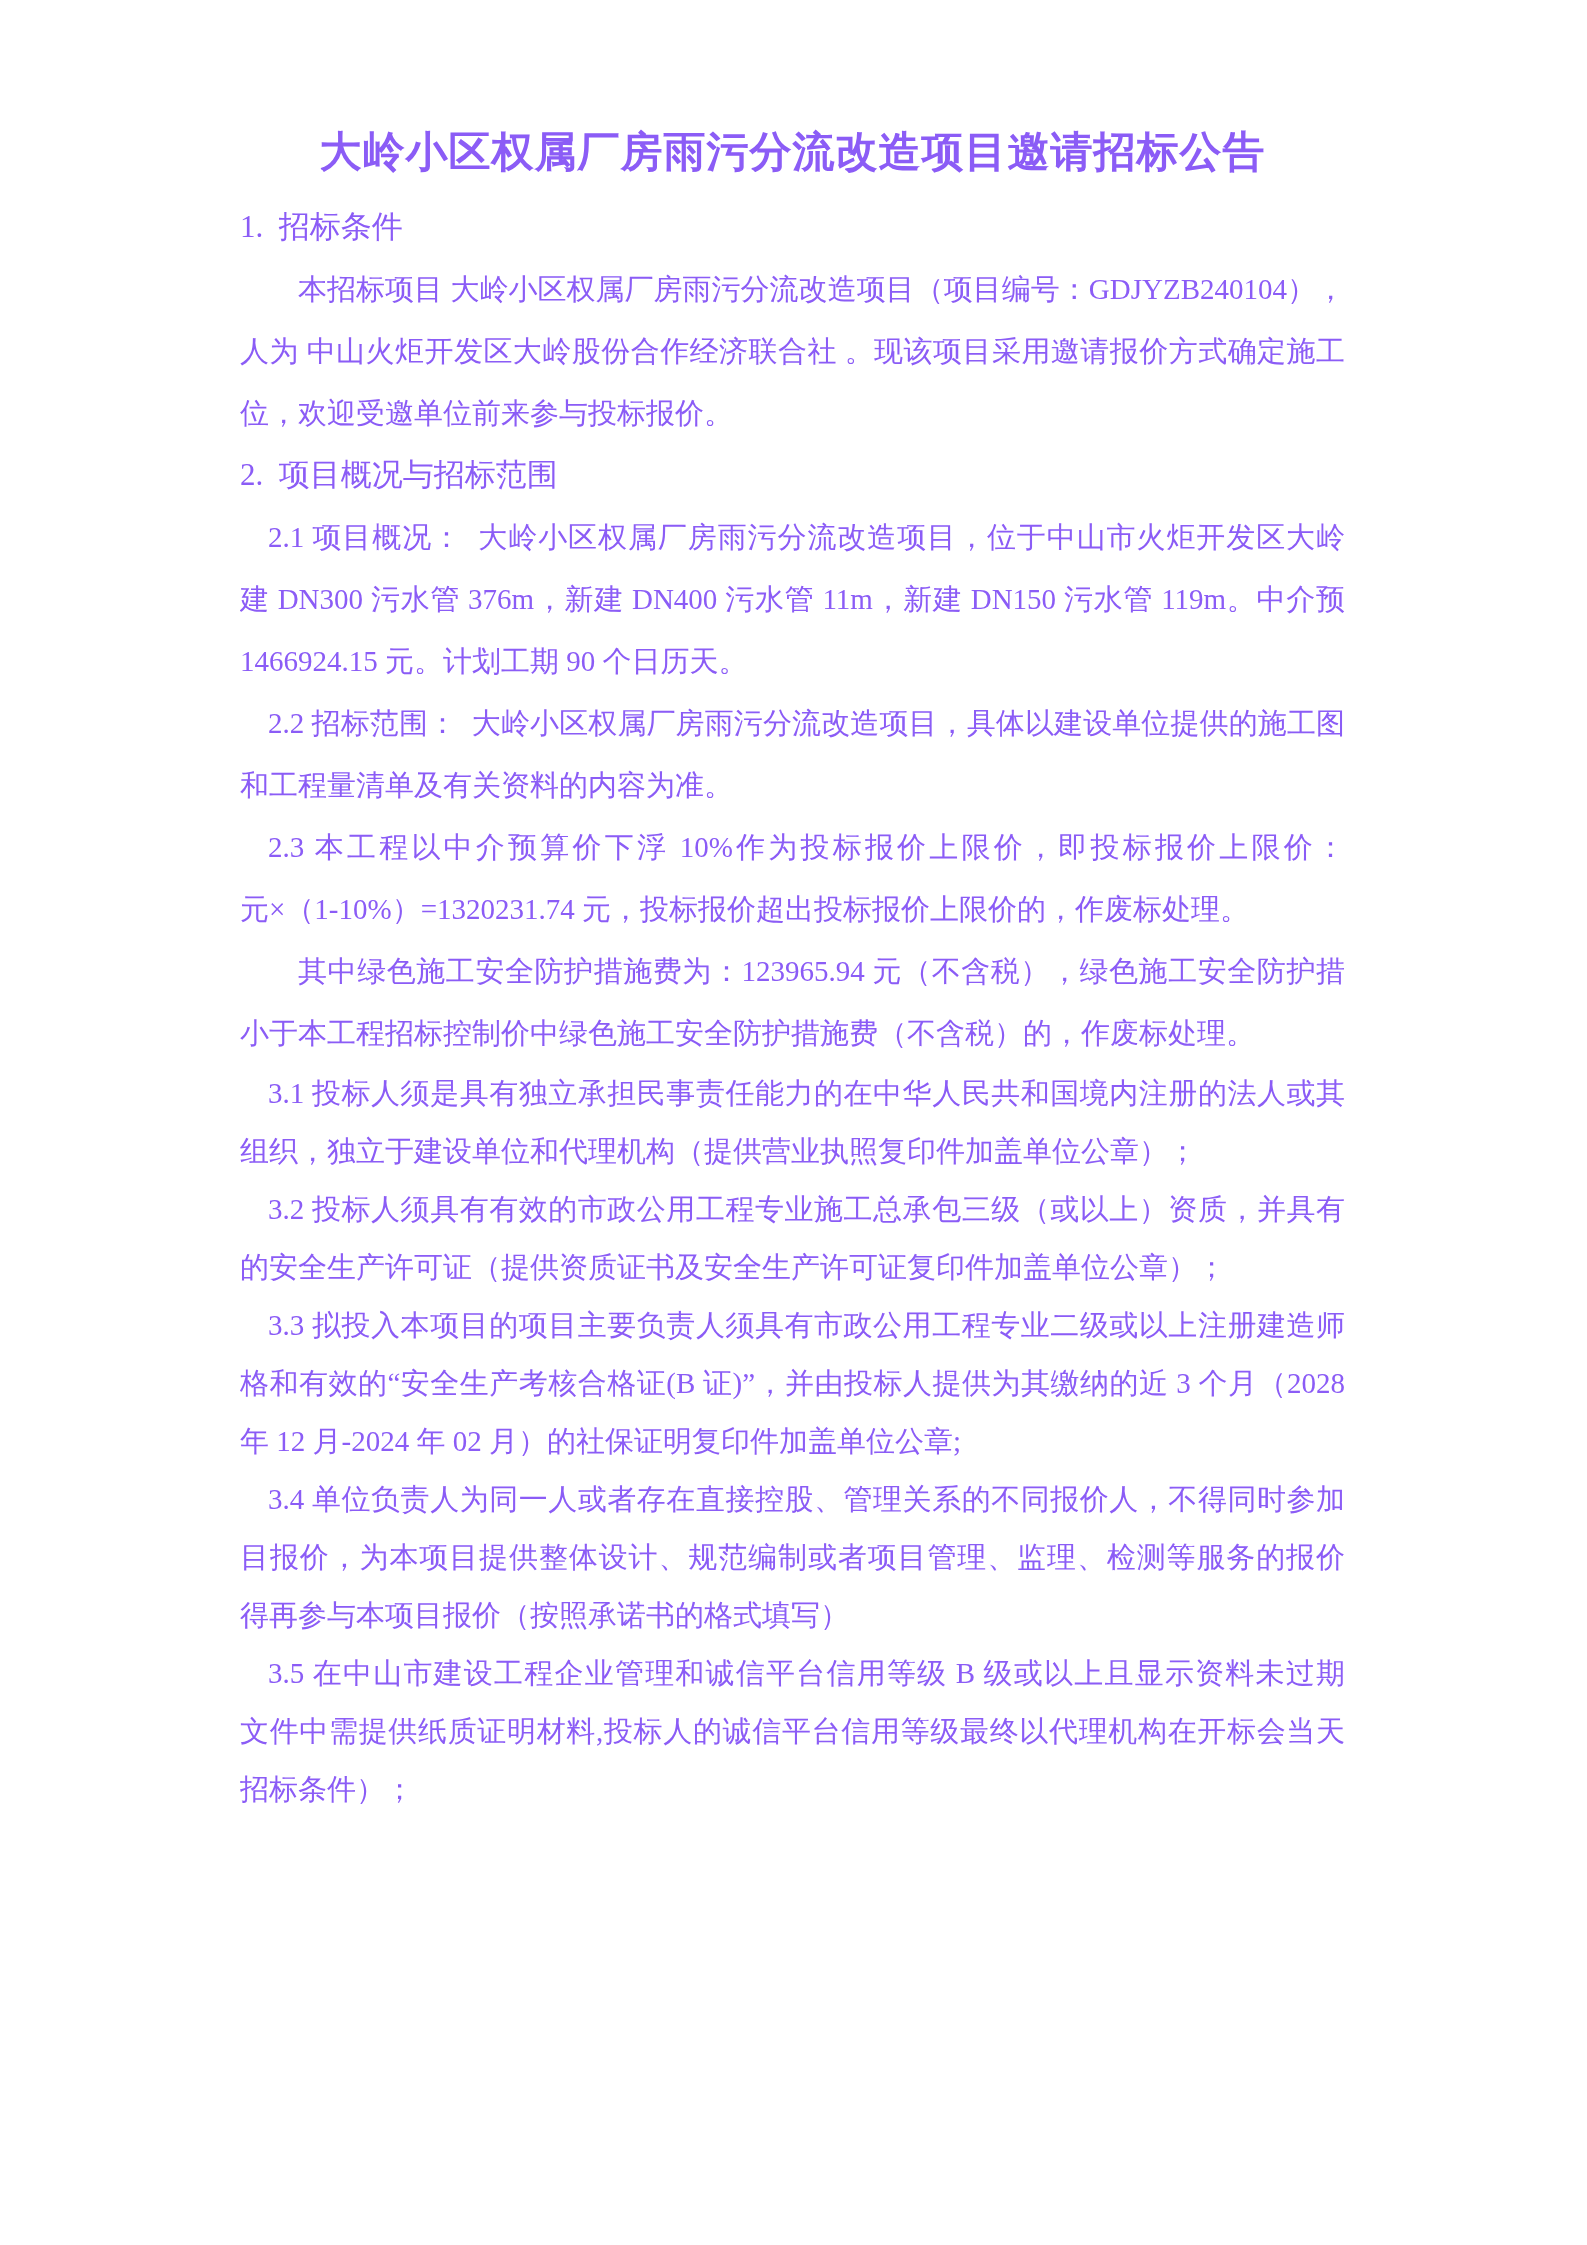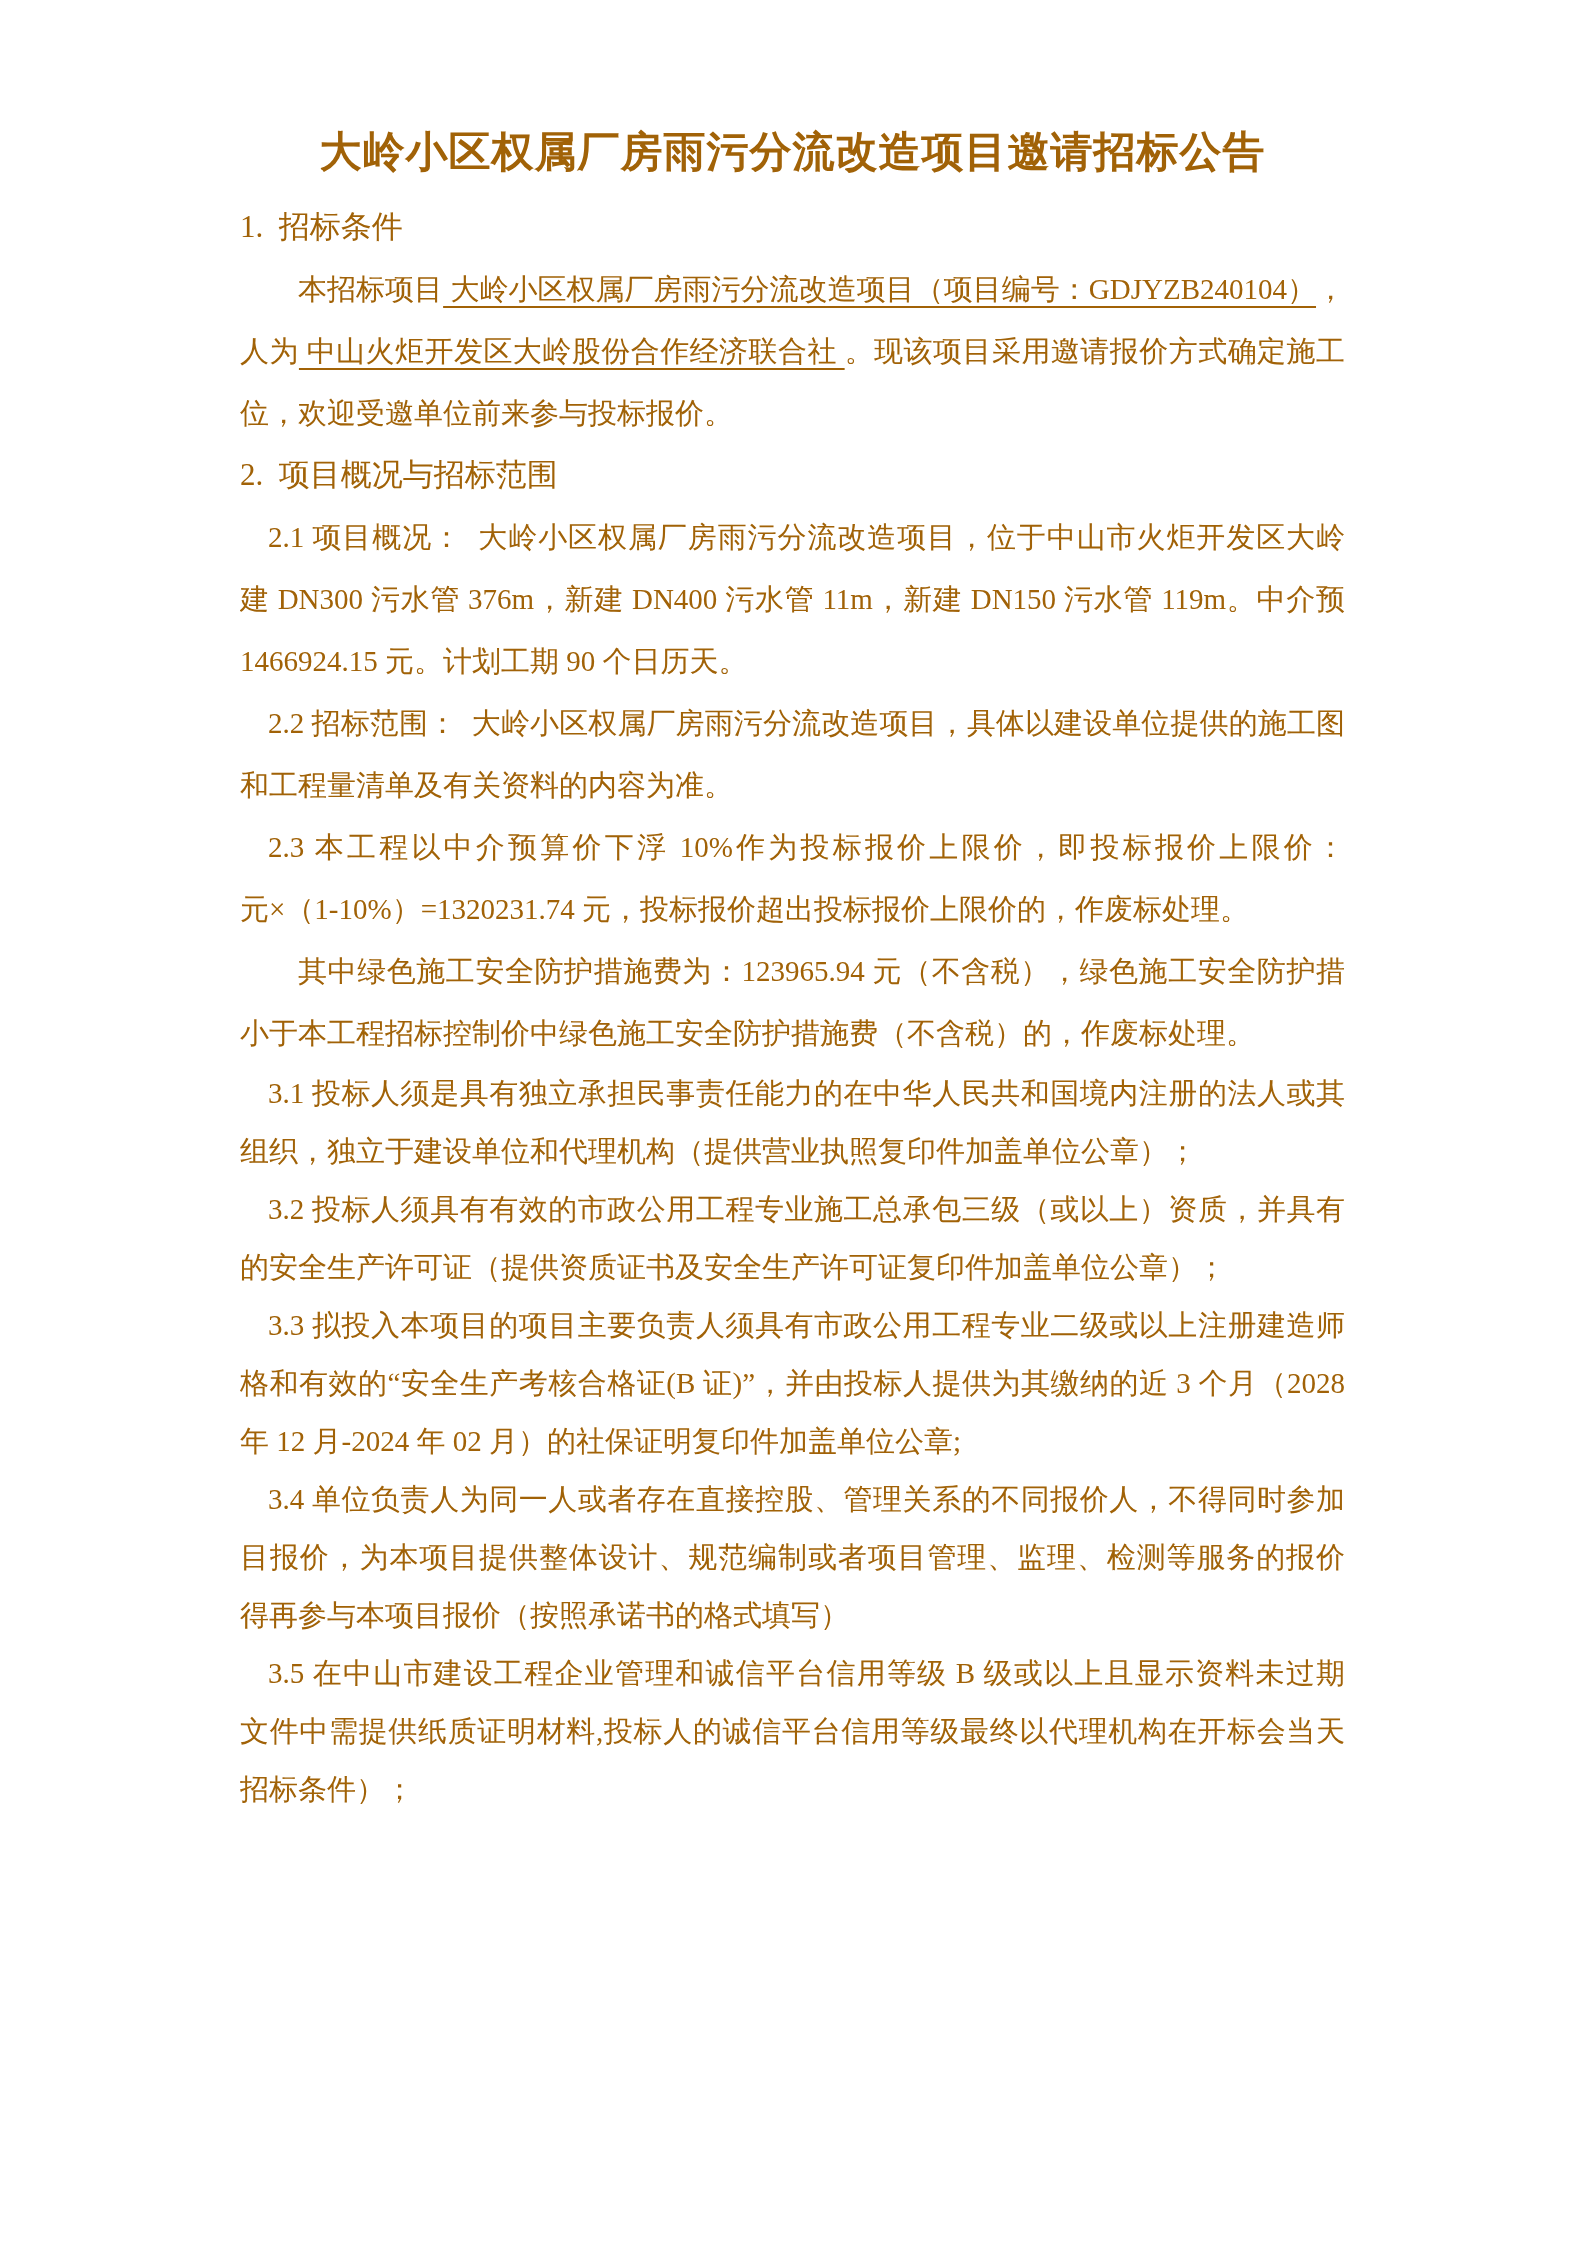--- a/index.html
+++ b/index.html
@@ -1,17 +1,17 @@
 <!DOCTYPE html>
 <html><head>
 <meta charset="utf-8">
 <style>
   html,body{margin:0;padding:0;background:#ffffff;}
   .page{
-    width:1587px;height:2245px;background:#ffffff;color:#a16207;
+    width:1587px;height:2245px;background:#ffffff;color:#8b5cf6;
     font-family:"Liberation Serif","DejaVu Serif",serif;
     position:relative;overflow:hidden;box-sizing:border-box;
     padding-left:240px;padding-right:242px;
   }
   .title{
     margin:126px 0 0 0;font-size:42px;line-height:52px;font-weight:bold;
     text-align:center;letter-spacing:1px;white-space:pre-wrap;
   }
   .sec .heading{
     font-size:31px;font-weight:normal;height:62px;line-height:62px;white-space:pre-wrap;
@@ -21,21 +21,20 @@
     font-size:29px;height:62px;line-height:62px;white-space:pre-wrap;
     overflow:hidden;
   }
   .sec:nth-of-type(3) .line{height:58px;line-height:58px;}
   .sec:nth-of-type(3) .heading + .line{margin-top:24px;}
   .indent-0{padding-left:0;}
   .indent-1{padding-left:28px;}
   .indent-2{padding-left:58px;}
   .fill{text-align:justify;text-align-last:justify;}
   .u{
-    text-decoration:underline;
     text-underline-offset:7px;
     text-decoration-thickness:2px;
   }
 </style>
 </head>
 <body>
 
 <div class="page">
   <h1 class="title">大岭小区权属厂房雨污分流改造项目邀请招标公告</h1>
   <div id="doc-sections">

